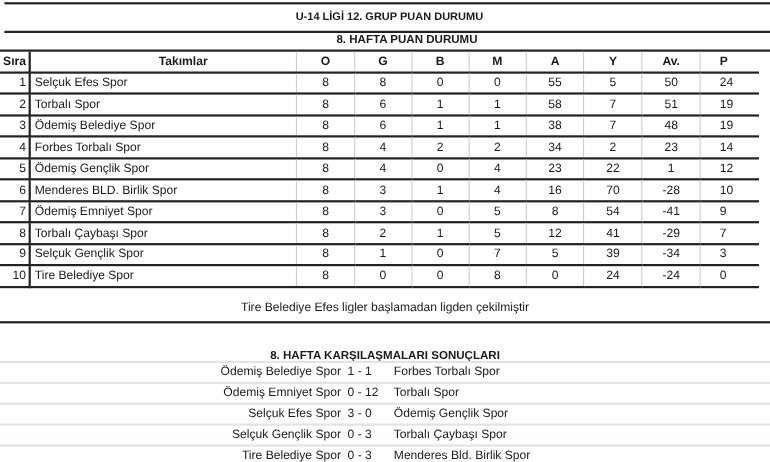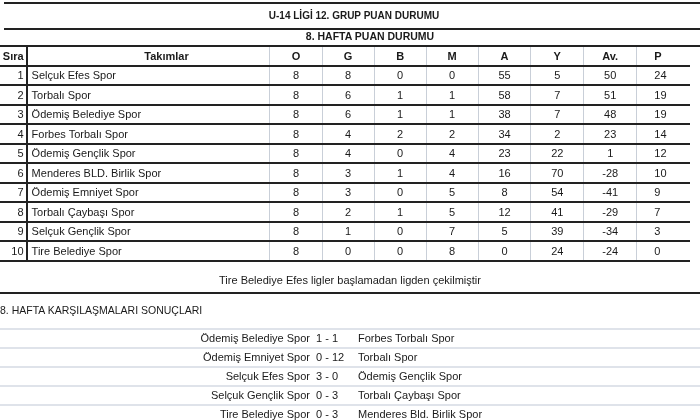--- a/index.html
+++ b/index.html
@@ -14,21 +14,21 @@
   table.standings td, table.standings th { height:17.5px; padding:0; border-bottom:2px solid #222;
               border-right:1px solid #c9cfd8; text-align:center; font-weight:normal; white-space:nowrap; }
   table.standings th { font-weight:bold; }
   table.standings td.rank, table.standings th.rank { width:36px; border-right:2px solid #222; overflow:hidden; }
   table.standings td.team { width:222px; text-align:left; padding-left:4px; }
   table.standings th.team { width:226px;padding-left:36px; }
   table.standings .num { width:59px; }
   table.standings .pts { width:40px; border-right:none; text-align:left; padding-left:17px; }
   .note { left:0; top:274px; width:700px; text-align:center; font-size:11px; }
   .note-line { left:0; top:292px; width:700px; height:0; border-top:2px solid #222; }
-  .results-title { left:0; top:304px; width:700px; text-align:left; font-weight:normal; font-size:10.5px; }
+  .results-title { left:0; top:317px; width:700px; text-align:center; font-weight:bold; font-size:10.5px; }
   .res-row { left:0; width:700px; height:18px; border-top:2px solid #dfe3ea; font-size:11px; }
   .res-row .home { position:absolute; right:390px; top:2px; text-align:right; white-space:nowrap; }
   .res-row .score { position:absolute; left:316px; width:36px; top:2px; text-align:left; white-space:nowrap; }
   .res-row .away { position:absolute; left:358px; top:2px; text-align:left; white-space:nowrap; }
 </style>
 </head>
 <body>
 
 <div class="abs title">U-14 LİGİ 12. GRUP PUAN DURUMU</div>
 <div class="abs subtitle">8. HAFTA PUAN DURUMU</div>

